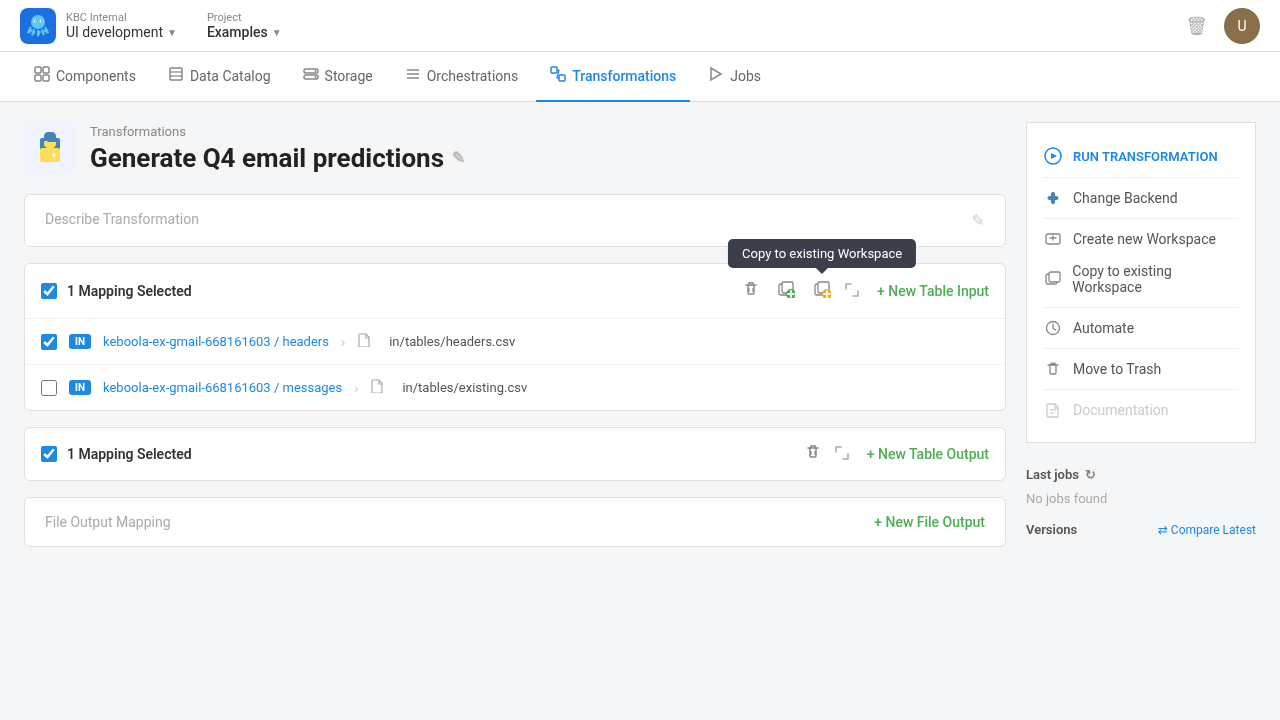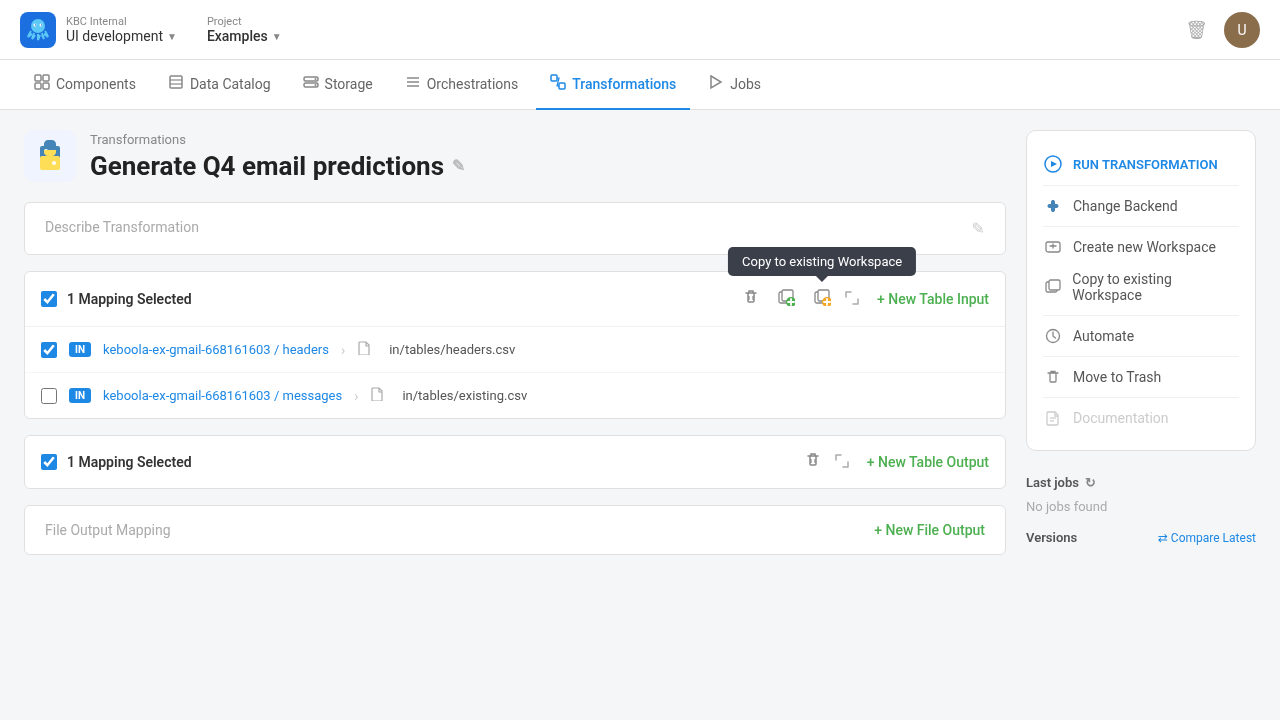--- a/index.html
+++ b/index.html
@@ -1,19 +1,19 @@
 <!DOCTYPE html>
 <html><head>
   <meta charset="utf-8">
   <style>
     * { box-sizing: border-box; margin: 0; padding: 0; }
     body { font-family: -apple-system, BlinkMacSystemFont, 'Segoe UI', Roboto, sans-serif; background: #f5f6f8; color: #333; font-size: 14px; }
 
     
-    .top-bar { background: #fff; border-bottom: 1px solid #e0e0e0; display: flex; align-items: center; padding: 0 20px; height: 60px; }
+    .top-bar { background: #fff; border-bottom: 1px solid #e0e0e0; display: flex; align-items: center; padding: 0 20px; height: 52px; }
     .brand { display: flex; align-items: center; gap: 10px; margin-right: 30px; }
     .brand-logo { width: 36px; height: 36px; }
     .brand-text { display: flex; flex-direction: column; }
     .brand-company { font-size: 11px; color: #888; }
     .brand-workspace { font-size: 14px; font-weight: 400; color: #333; display: flex; align-items: center; gap: 4px; }
     .project-section { display: flex; flex-direction: column; margin-right: 20px; }
     .project-label { font-size: 11px; color: #888; }
     .project-name { font-size: 14px; font-weight: 500; display: flex; align-items: center; gap: 4px; }
     .top-bar-right { margin-left: auto; display: flex; align-items: center; gap: 16px; }
     .trash-icon { color: #aaa; font-size: 18px; cursor: pointer; }
@@ -54,21 +54,21 @@
     .dest-path { color: #555; font-size: 13px; margin-left: 6px; }
 
     
     .output-toolbar { padding: 12px 16px; display: flex; align-items: center; gap: 10px; }
 
     
     .file-output-row { padding: 16px 20px; display: flex; align-items: center; justify-content: space-between; }
     .file-output-label { color: #aaa; font-size: 14px; }
 
     
-    .sidebar-panel { background: #fff; border-radius: 10px; border: 1px solid #e0e0e0; padding: 16px; margin-bottom: 16px; }
+    .sidebar-panel { background: #fff; border-radius: 0; border: 1px solid #e0e0e0; padding: 16px; margin-bottom: 16px; }
     .sidebar-action { display: flex; align-items: center; gap: 10px; padding: 8px 0; cursor: pointer; color: #555; font-size: 14px; }
     .sidebar-action.primary { color: #1e88e5; font-weight: 600; font-size: 13px; }
     .sidebar-action.disabled { color: #ccc; cursor: default; }
     .sidebar-action-icon { width: 20px; display: flex; align-items: center; justify-content: center; }
     .action-divider { border: none; border-top: 1px solid #f0f0f0; margin: 4px 0; }
 
     
     .last-jobs-title { font-size: 13px; font-weight: 600; color: #555; margin-bottom: 8px; display: flex; align-items: center; gap: 6px; }
     .no-jobs { color: #aaa; font-size: 13px; }
     .versions-row { display: flex; align-items: center; justify-content: space-between; margin-top: 16px; }

